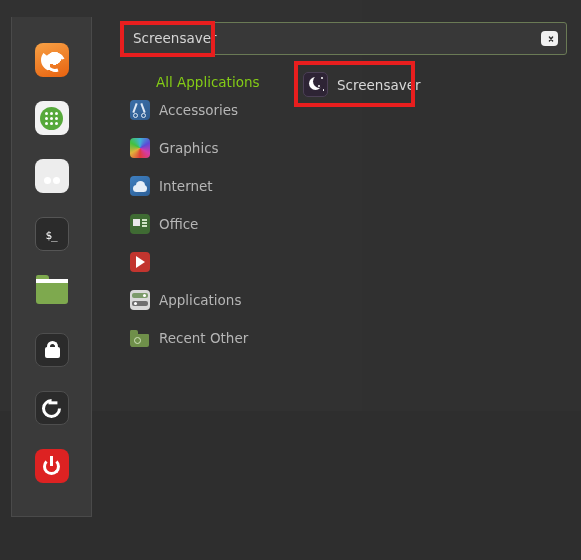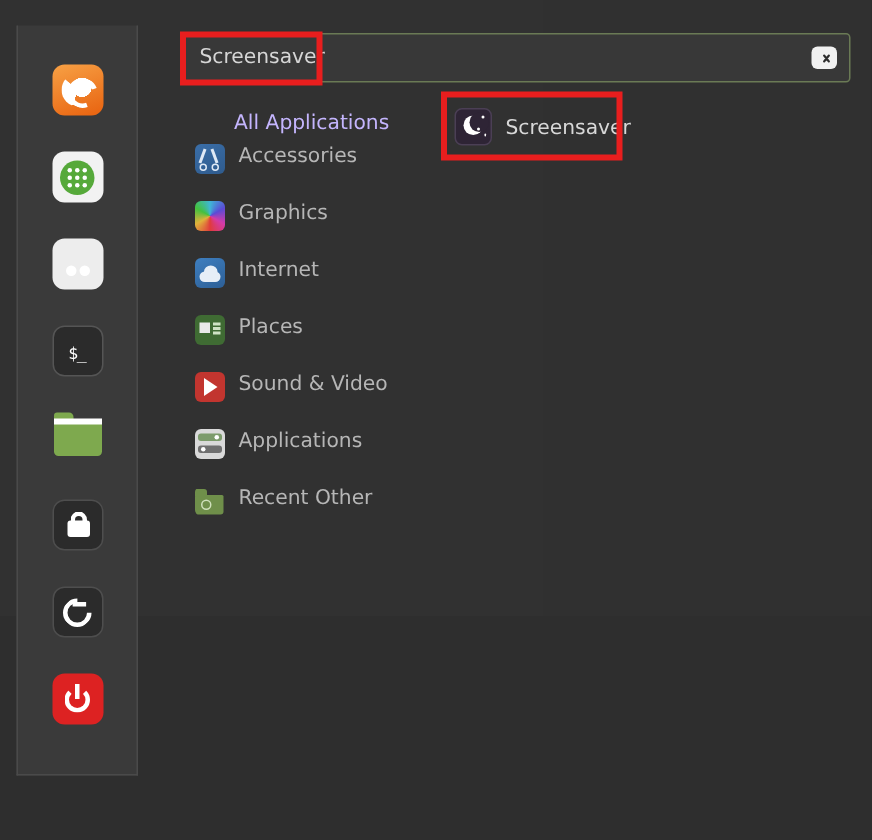--- a/index.html
+++ b/index.html
@@ -83,22 +83,22 @@
     position:absolute;left:10px;top:7px;color:#d6d6d6;font-size:13.5px;
   }
   .clear-btn{
     position:absolute;right:8px;top:8px;width:17px;height:15px;border-radius:4px;background:#f1f1f1;
     display:flex;align-items:center;justify-content:center;cursor:pointer;
   }
   .clear-btn svg{display:block;}
 
   
   .catlist{position:absolute;left:130px;top:68px;width:190px;}
-  .cat-header{color:#c4b5fd;font-size:13.5px;padding:4px 0 4px 26px;height:20px;line-height:20px;}
-  .cat-item{display:flex;align-items:flex-start;height:27px;margin-bottom:11px;cursor:pointer;}
+  .cat-header{color:#84cc16;font-size:13.5px;padding:4px 0 4px 26px;height:20px;line-height:20px;}
+  .cat-item{display:flex;align-items:center;height:27px;margin-bottom:11px;cursor:pointer;}
   .cat-item .ico{width:20px;height:20px;border-radius:4px;margin-right:9px;flex:0 0 20px;
     position:relative;overflow:hidden;}
   .cat-item .lbl{color:#b6b6b6;font-size:13.5px;}
 
   .i-access{background:linear-gradient(150deg,#3a6ea8,#2f5b8d);}
   .i-access:before{content:"";position:absolute;left:4px;top:3px;width:2px;height:10px;background:#dfe9f5;
     transform:rotate(20deg);}
   .i-access:after{content:"";position:absolute;left:12px;top:3px;width:2px;height:10px;background:#dfe9f5;
     transform:rotate(-20deg);}
   .i-access em{position:absolute;bottom:2px;left:3px;width:5px;height:5px;border:1.5px solid #dfe9f5;
@@ -252,27 +252,26 @@
       <span class="lbl">Graphics</span>
     </div>
 
     <div class="cat-item">
       <span class="ico i-internet"></span>
       <span class="lbl">Internet</span>
     </div>
 
     <div class="cat-item">
       <span class="ico i-office"></span>
-      <span class="lbl">Places</span>
+      <span class="lbl">Office</span>
     </div>
 
 
     <div class="cat-item">
       <span class="ico i-sound"></span>
-      <span class="lbl">Sound &amp; Video</span>
     </div>
 
 
     <div class="cat-item">
       <span class="ico i-prefs">
         <span class="bar t"></span>
           <span class="bar b"></span>
       </span>
       <span class="lbl">Applications</span>
     </div>

